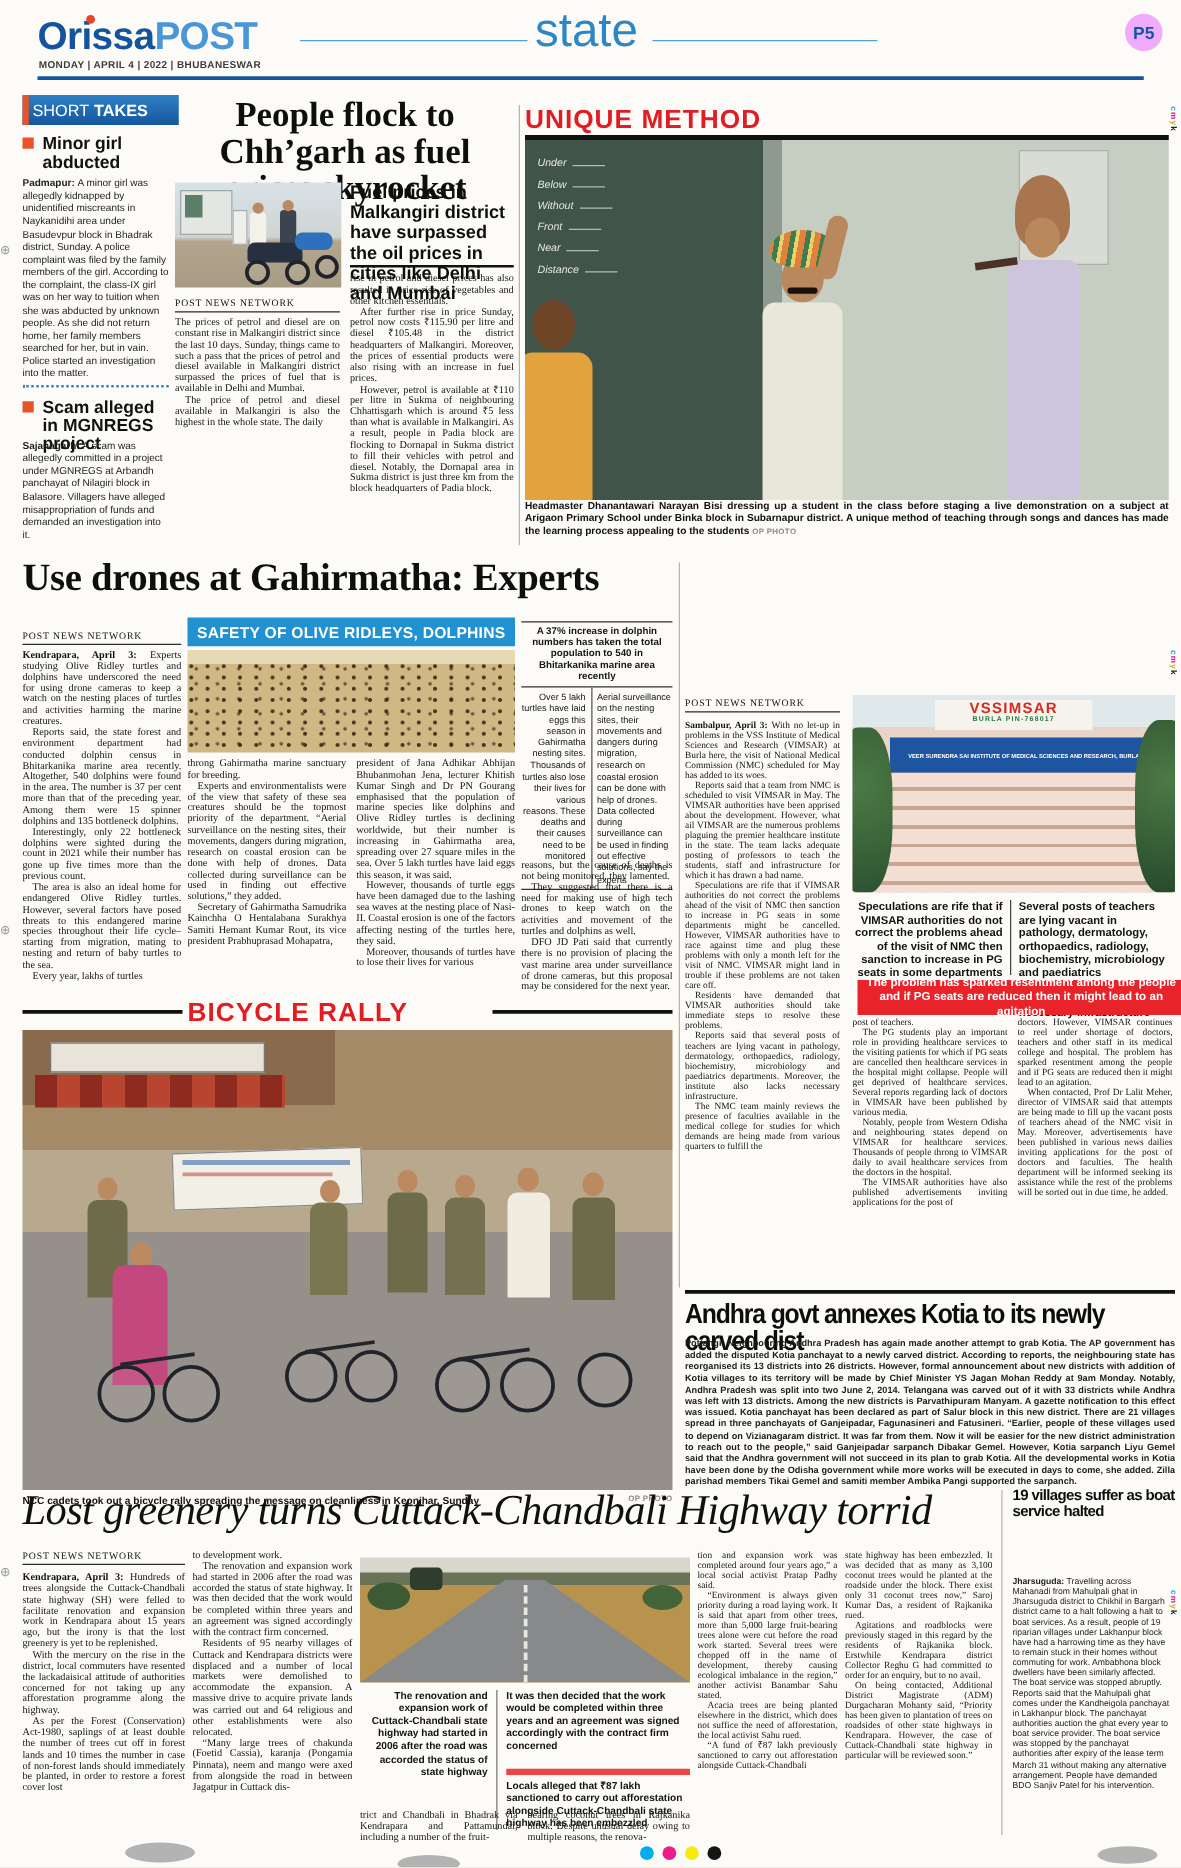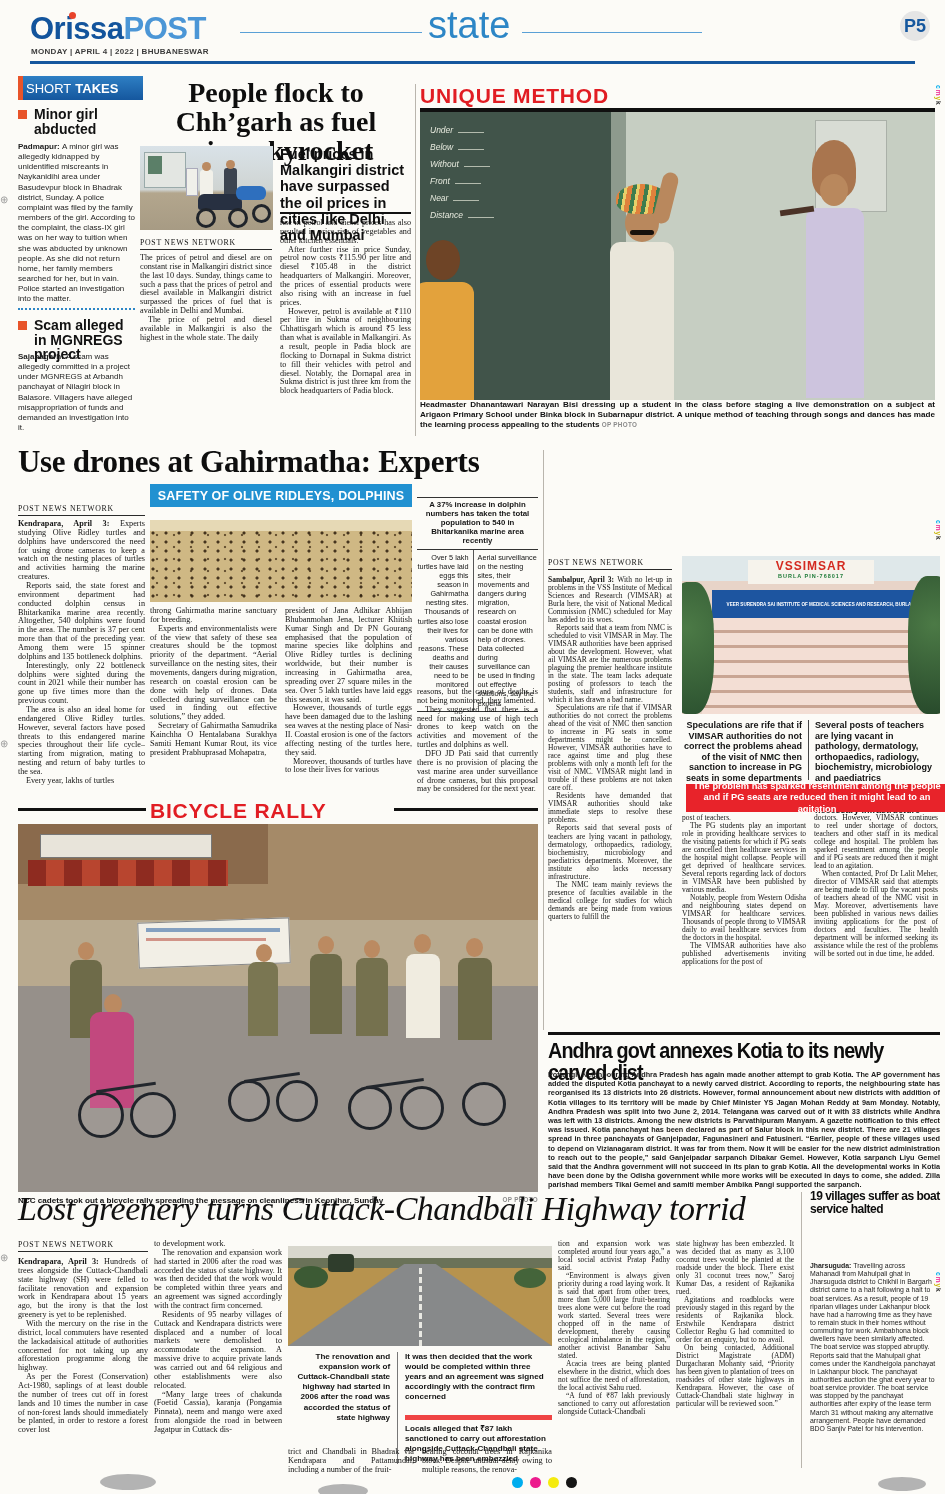--- a/index.html
+++ b/index.html
@@ -18,21 +18,21 @@
   .redhead{color:#e11d23;font-family:"Liberation Sans",sans-serif;font-weight:bold;letter-spacing:.8px;text-align:left}
   .rule{background:#111}
   .vrule{background:#b9b5ad;width:1px}
   
   .logo{font-family:"Liberation Sans",sans-serif;font-weight:bold;font-size:31px;letter-spacing:-.5px;line-height:1}
   .logo .a{color:#13549c}.logo .b{color:#4b96d6}
   .logodot{width:7px;height:7px;border-radius:50%;background:#e8432b}
   .dateline{font-family:"Liberation Sans",sans-serif;font-weight:bold;font-size:8px;color:#3c3c3c;letter-spacing:.3px}
   .sectitle{font-family:"Liberation Sans",sans-serif;font-weight:normal;font-size:38px;color:#2d86c6;line-height:1}
   .secline{height:1px;background:#5aa0d6}
-  .pbadge{width:30px;height:30px;border-radius:50%;background:#e5e5e5;color:#15579e;font-family:"Liberation Sans",sans-serif;font-weight:bold;font-size:18px;display:flex;align-items:center;justify-content:center}
+  .pbadge{width:30px;height:30px;border-radius:50%;background:#f0abfc;color:#15579e;font-family:"Liberation Sans",sans-serif;font-weight:bold;font-size:14px;display:flex;align-items:center;justify-content:center}
   
   .stbar{background:linear-gradient(180deg,#2e7fc4,#15579e);color:#fff;font-family:"Liberation Sans",sans-serif;font-size:13px;display:flex;align-items:center;padding-left:8px}
   .stbar .t2{font-weight:bold;margin-left:4px}
   .stbar:before{content:"";position:absolute;left:0;top:0;width:5px;height:100%;background:#e8542a}
   .sttitle{font-family:"Liberation Sans",sans-serif;font-weight:bold;font-size:14px;line-height:1.05;color:#111}
   .stbullet{width:9px;height:9px;background:#e8542a}
   .stdots{border-top:2px dotted #2d86c6}
   
   .head-serif{font-family:"Liberation Serif",serif;font-weight:bold;color:#0e0e0e}
   .standfirst{font-family:"Liberation Sans",sans-serif;font-weight:bold;font-size:14.5px;line-height:1.12;color:#0e0e0e}
@@ -175,21 +175,21 @@
 
   <div class="abs head-serif" style="left:18px;top:444px;width:522px;font-size:31px;font-weight:600;letter-spacing:-.3px;white-space:nowrap">Use drones at Gahirmatha: Experts</div>
   <div class="abs byline" style="left:18px;top:504px;width:127px">POST NEWS NETWORK</div>
   <div class="abs serifbody" style="left:18px;top:520px;width:127px;height:278px">
       <p><b>Kendrapara, April 3: </b>Experts studying Olive Ridley turtles and dolphins have underscored the need for using drone cameras to keep a watch on the nesting places of turtles and activities harming the marine creatures.</p>
       <p>Reports said, the state forest and environment department had conducted dolphin census in Bhitarkanika marine area recently. Altogether, 540 dolphins were found in the area. The number is 37 per cent more than that of the preceding year. Among them were 15 spinner dolphins and 135 bottleneck dolphins.</p>
       <p>Interestingly, only 22 bottleneck dolphins were sighted during the count in 2021 while their number has gone up five times more than the previous count.</p>
       <p>The area is also an ideal home for endangered Olive Ridley turtles. However, several factors have posed threats to this endangered marine species throughout their life cycle–starting from migration, mating to nesting and return of baby turtles to the sea.</p>
       <p>Every year, lakhs of turtles</p>
     </div>
-  <div class="abs bluebar" style="left:150px;top:484px;width:262px;height:23px">SAFETY OF OLIVE RIDLEYS, DOLPHINS</div>
+  <div class="abs bluebar" style="left:150px;top:494px;width:262px;height:23px">SAFETY OF OLIVE RIDLEYS, DOLPHINS</div>
   <div class="photo" style="left:150px;top:520px;width:262px;height:82px;background:linear-gradient(180deg,#e6d9b5 0 14%,#cfb884 14% 100%)">
     <div class="abs" style="left:0;top:10px;width:262px;height:72px;background-image:radial-gradient(circle at 3px 3px,rgba(45,30,12,.85) 1.3px,transparent 1.8px),radial-gradient(circle at 7px 5px,rgba(60,40,18,.7) 1.1px,transparent 1.6px);background-size:13px 9px,17px 12px"></div>
   </div>
   <div class="abs serifbody" style="left:150px;top:607px;width:127px;height:192px">
       <p>throng Gahirmatha marine sanctuary for breeding.</p>
       <p>Experts and environmentalists were of the view that safety of these sea creatures should be the topmost priority of the department. “Aerial surveillance on the nesting sites, their movements, dangers during migration, research on coastal erosion can be done with help of drones. Data collected during surveillance can be used in finding out effective solutions,” they added.</p>
       <p>Secretary of Gahirmatha Samudrika Kainchha O Hentalabana Surakhya Samiti Hemant Kumar Rout, its vice president Prabhuprasad Mohapatra,</p>
     </div>
   <div class="abs serifbody" style="left:285px;top:607px;width:127px;height:192px">
       <p>president of Jana Adhikar Abhijan Bhubanmohan Jena, lecturer Khitish Kumar Singh and Dr PN Gourang emphasised that the population of marine species like dolphins and Olive Ridley turtles is declining worldwide, but their number is increasing in Gahirmatha area, spreading over 27 square miles in the sea. Over 5 lakh turtles have laid eggs this season, it was said.</p>

